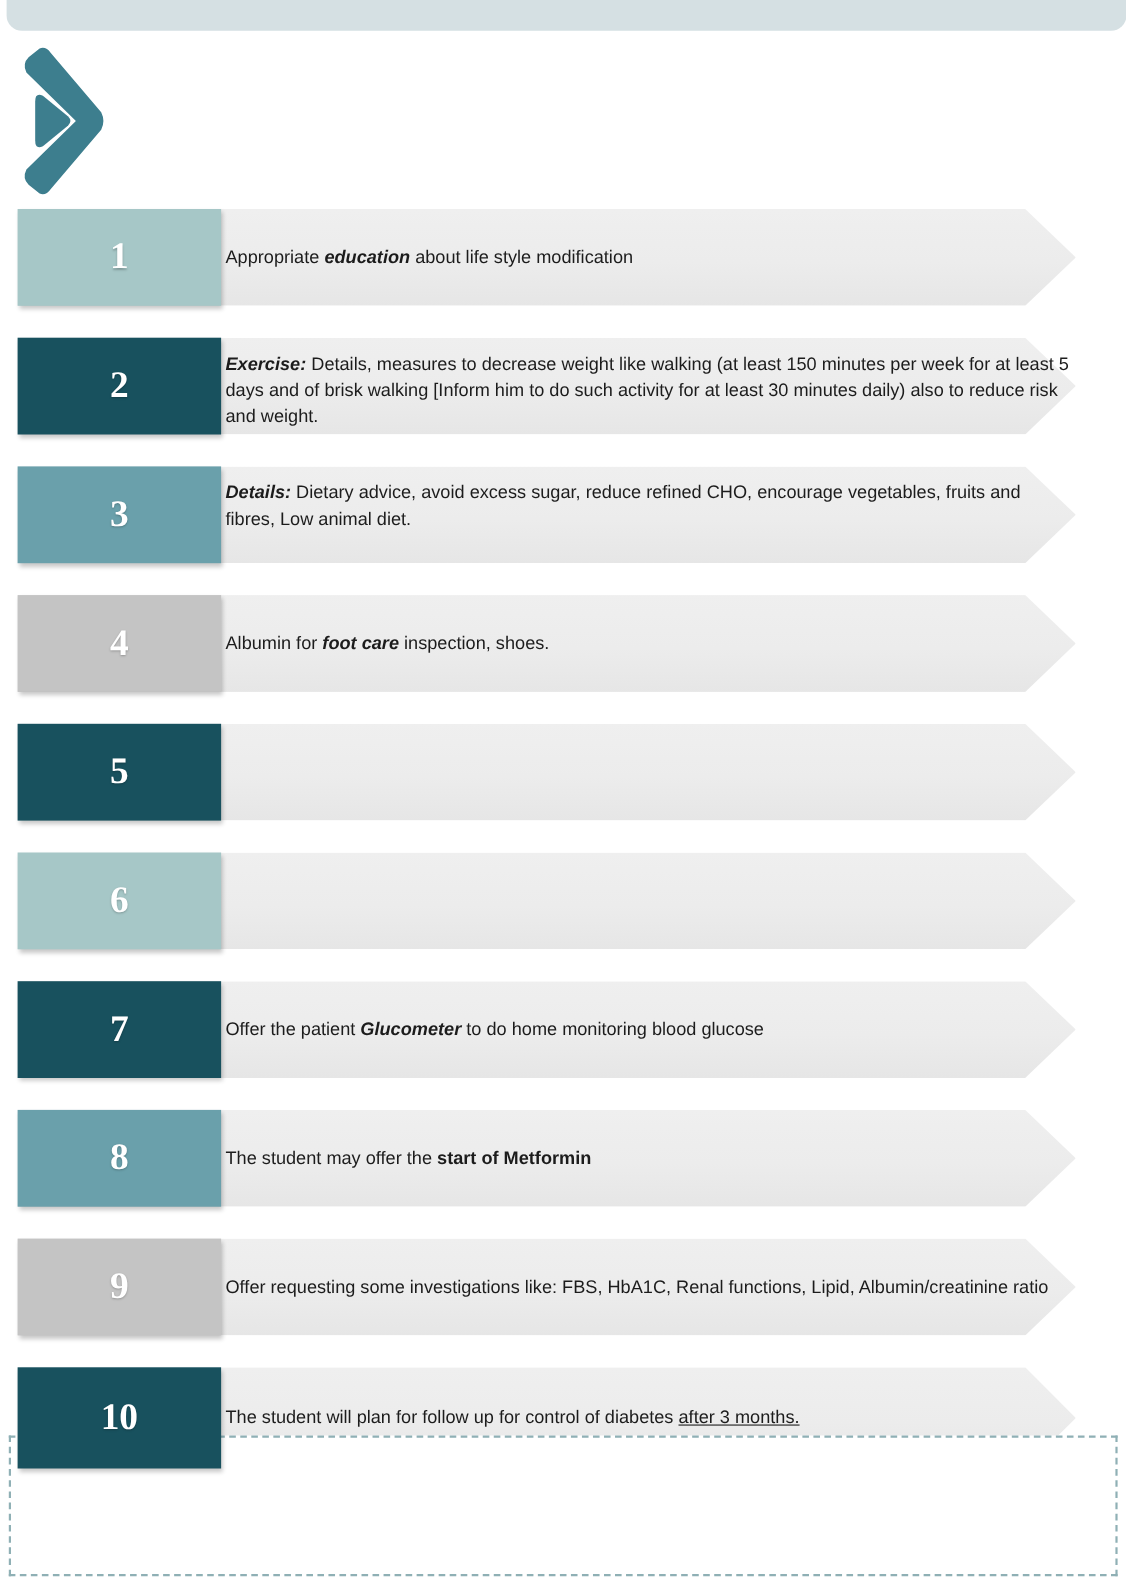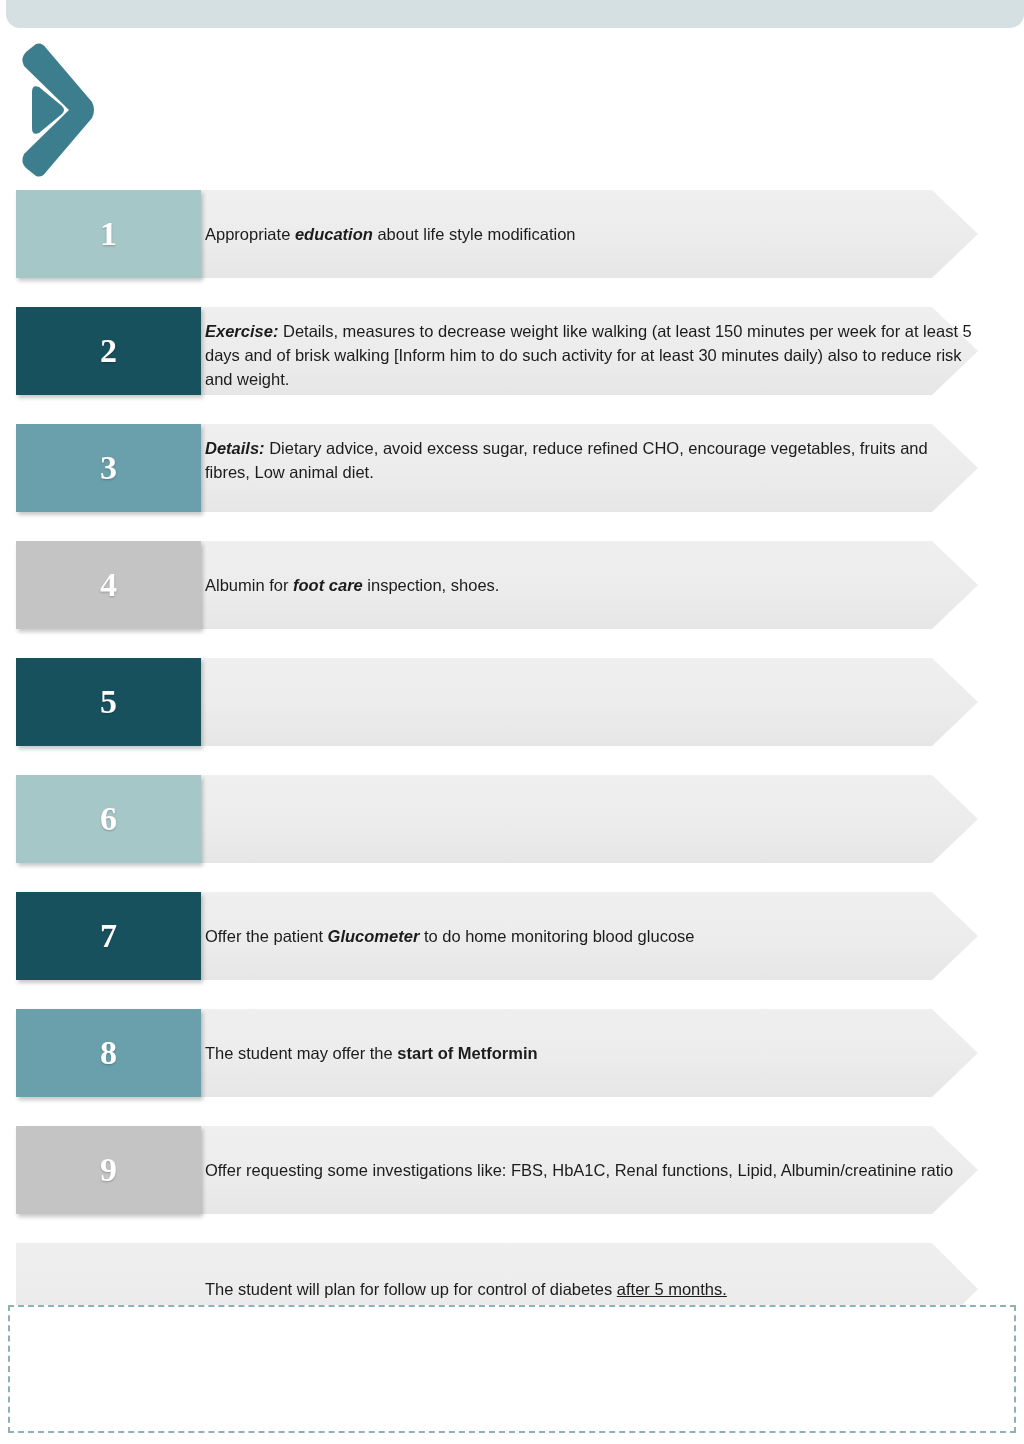--- a/index.html
+++ b/index.html
@@ -209,21 +209,22 @@
       </div>
       <div class="row" style="height: 88px;">
         <div class="row-band-inner"></div>
         <div class="row-num" style="background: rgb(196, 196, 196);">9</div>
         <div class="row-text">
           <div><span>Offer requesting some investigations like: FBS, HbA1C, Renal functions, Lipid, Albumin/creatinine ratio</span></div>
         </div>
       </div>
       <div class="row" style="height: 92px;">
         <div class="row-band-inner"></div>
-        <div class="row-text">
-          <div><span>The student will plan for follow up for control of diabetes </span><u>after 5 months.</u></div>
+        <div class="row-num" style="background: rgb(24, 81, 94);">10</div>
+        <div class="row-text">
+          <div><span>The student will plan for follow up for control of diabetes </span><u>after 3 months.</u></div>
         </div>
       </div>
     </div>
 
   <div class="dashed-box"></div>
 
 </div>
 
 </body></html>

